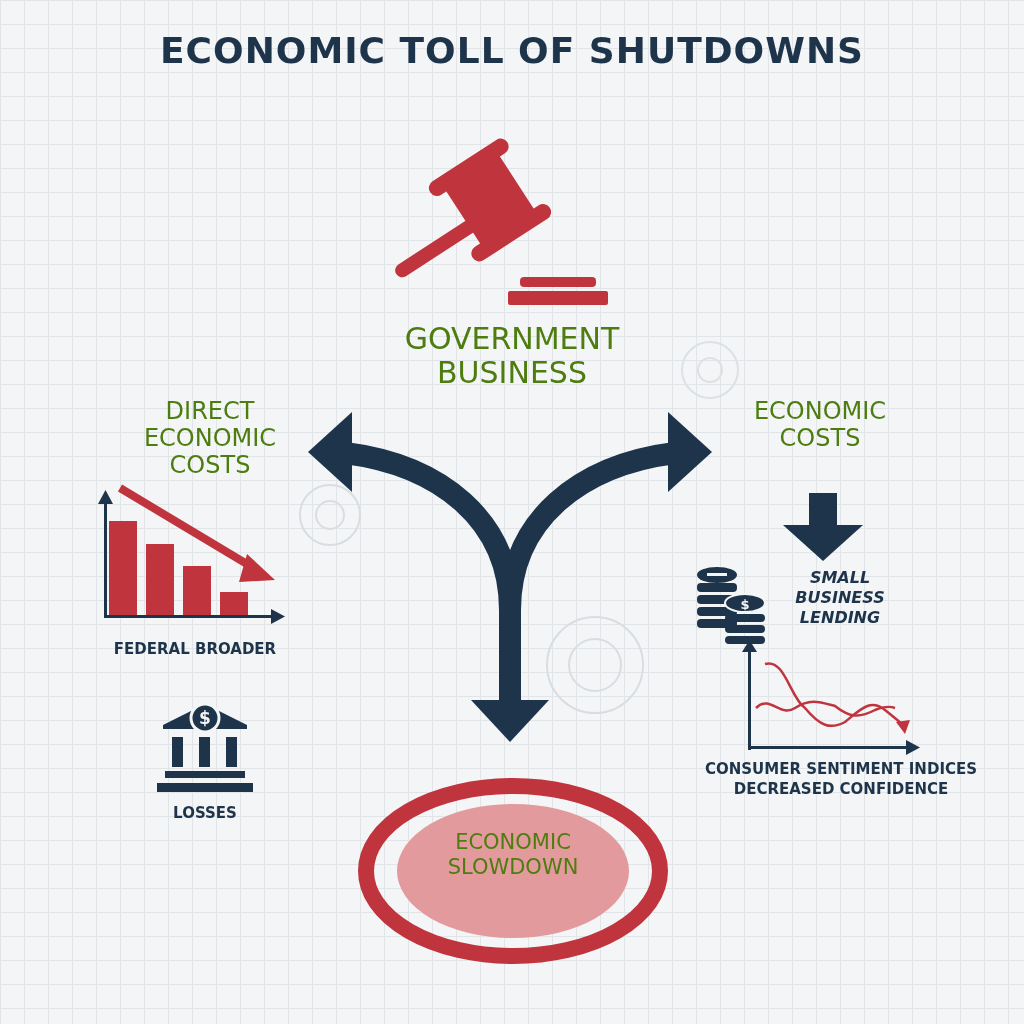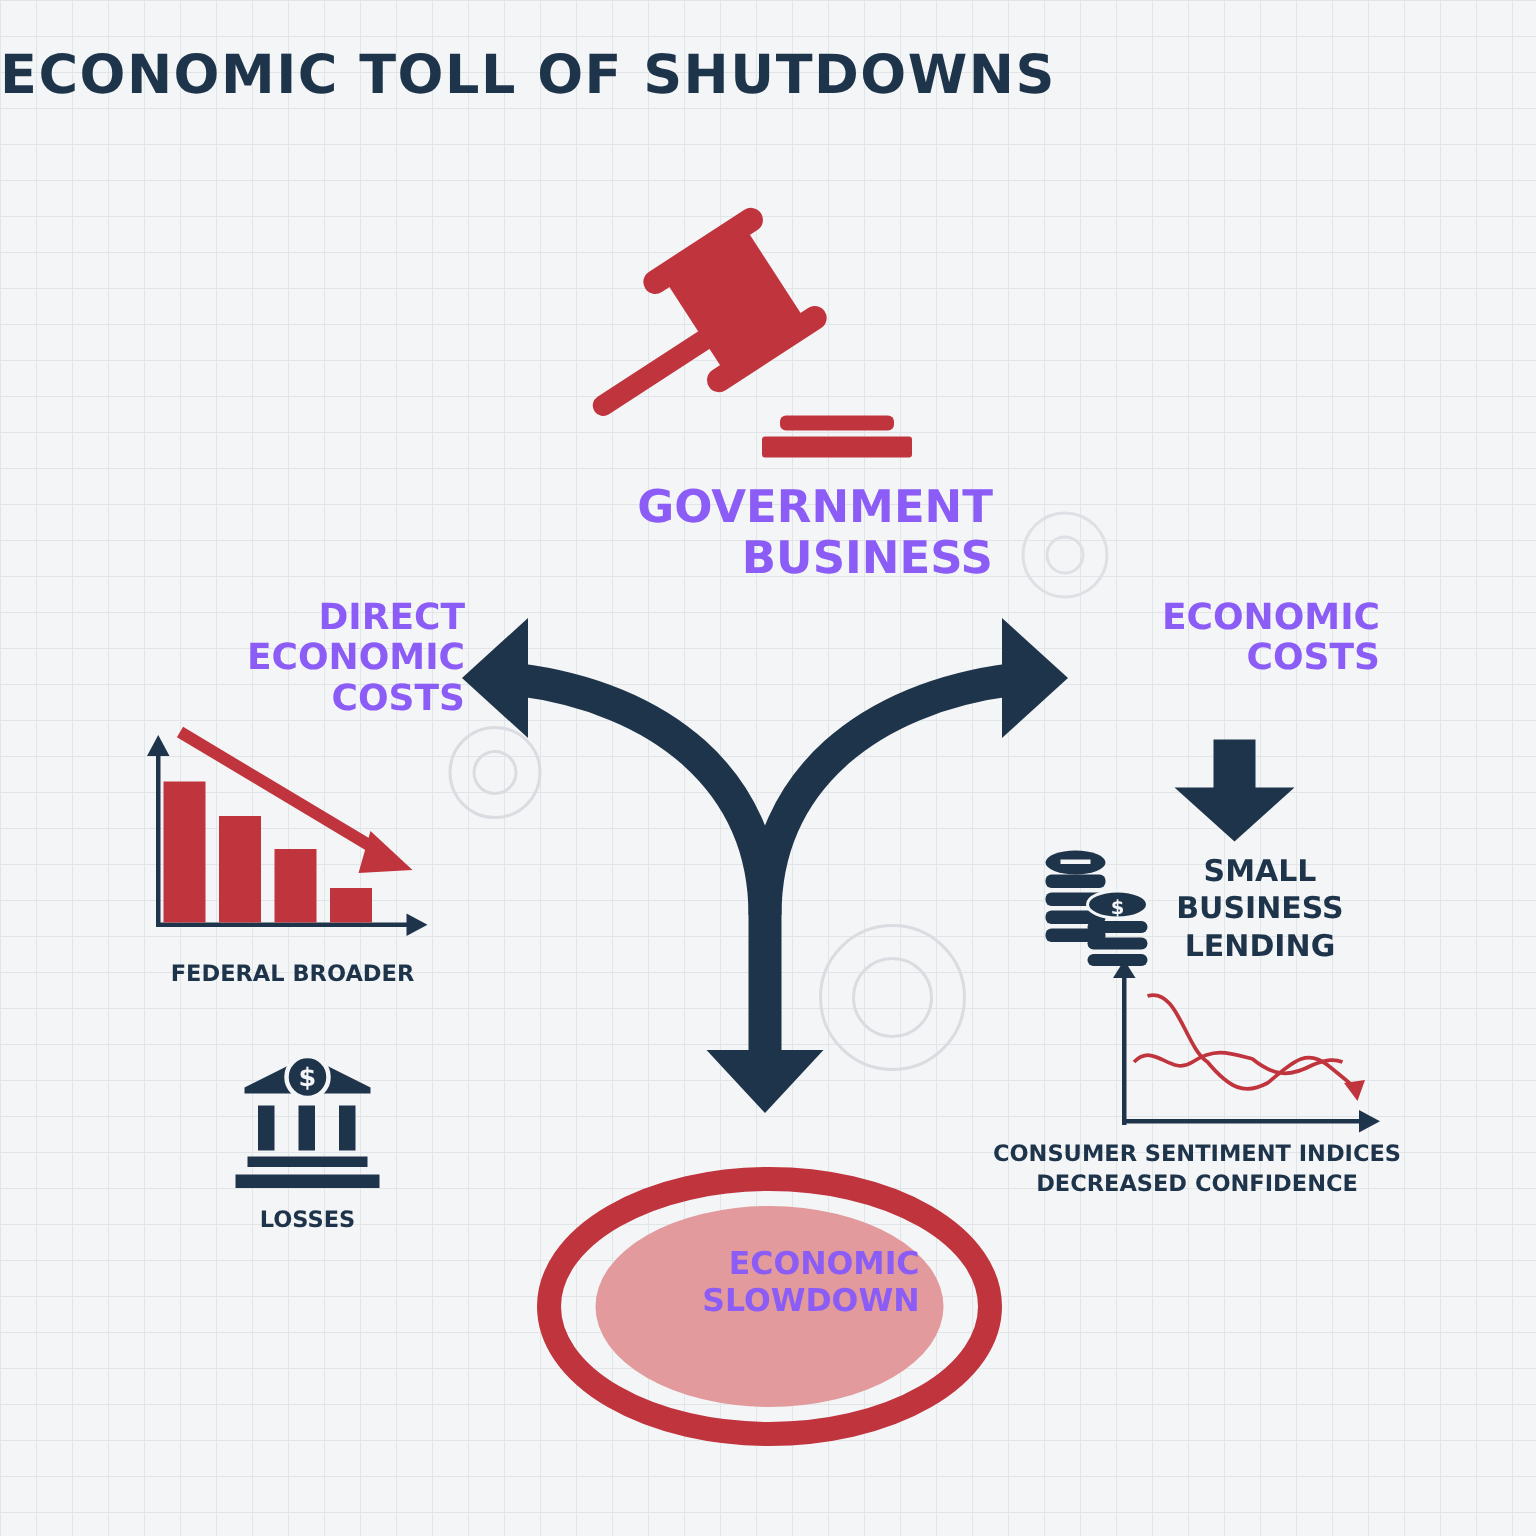--- a/index.html
+++ b/index.html
@@ -8,24 +8,24 @@
     background-color:#f4f5f6;
     background-image:
       linear-gradient(#e2e5e8 1px, transparent 1px),
       linear-gradient(90deg, #e2e5e8 1px, transparent 1px);
     background-size:24px 24px;
     font-family:"DejaVu Sans", sans-serif;
     color:#1e344a;
   }
   .abs { position:absolute; }
   .title {
-    left:0; top:30px; width:1024px; 
+    left:0; top:30px; width:1024px; text-align:center;
     font-size:36px; font-weight:bold; letter-spacing:1px; color:#1e344a;
   }
-  .heading { text-align:right; font-weight:bold; color:#8b5cf6; line-height:1.12; }
+  .heading { text-align:center; font-weight:normal; color:#4d7c0f; line-height:1.12; }
   .label { text-align:center; font-weight:bold; color:#1e344a; line-height:1.3; }
   svg { position:absolute; overflow:visible; }
 </style>
 </head>
 <body>
 
 <svg style="left:285px;top:470px" width="90" height="90" viewBox="0 0 90 90">
   <g fill="none" stroke="#d9dde1" stroke-width="2">
     <circle cx="45" cy="45" r="30"></circle>
       <circle cx="45" cy="45" r="14"></circle>
@@ -141,41 +141,41 @@
     <rect x="2" y="54" width="40" height="9" rx="4"></rect>
     <ellipse cx="50" cy="38" rx="20" ry="9" stroke="#f4f5f6" stroke-width="2"></ellipse>
     <rect x="30" y="49" width="40" height="8" rx="4"></rect>
     <rect x="30" y="60" width="40" height="8" rx="4"></rect>
     <rect x="30" y="71" width="40" height="8" rx="4"></rect>
   </g>
   <text x="50" y="44" text-anchor="middle" font-size="13" font-weight="bold" fill="#f4f5f6" font-family="DejaVu Sans, sans-serif">$</text>
   <rect x="12" y="8" width="20" height="3" fill="#f4f5f6"></rect>
 </svg>
 
-<div class="abs label" style="left:775px;top:568px;width:130px;font-size:20px;line-height:1.25;">
+<div class="abs label" style="left:775px;top:568px;width:130px;font-size:16px;line-height:1.25;font-style:italic;">
   <div>SMALL</div>
   <div>BUSINESS</div>
   <div>LENDING</div>
 </div>
 
 <svg style="left:740px;top:638px" width="180" height="116" viewBox="0 0 180 116">
   <g fill="#1e344a">
     <rect x="8" y="10" width="3" height="102"></rect>
     <polygon points="2,14 9.5,2 17,14"></polygon>
     <rect x="8" y="108" width="166" height="3"></rect>
     <polygon points="166,102 180,109.5 166,117"></polygon>
   </g>
   <g fill="none" stroke="#c0343e" stroke-width="2.5">
     <path d="M25 26 C45 20 50 60 65 70 C80 88 90 92 105 84 C120 72 130 60 145 72 C155 80 160 84 164 88"></path>
     <path d="M16 70 C30 56 40 80 55 70 C70 60 80 64 95 68 C110 80 120 80 135 72 C145 68 150 68 155 70"></path>
   </g>
   <polygon points="156,84 170,82 165,96" fill="#c0343e"></polygon>
 </svg>
 
-<div class="abs label" style="left:643px;top:760px;width:310px;font-size:15px;">
+<div class="abs label" style="left:686px;top:760px;width:310px;font-size:15px;">
   <div>CONSUMER SENTIMENT INDICES</div>
   <div>DECREASED CONFIDENCE</div>
 </div>
 
 <svg style="left:357px;top:778px" width="312" height="186" viewBox="0 0 312 186">
   <ellipse cx="156" cy="93" rx="147" ry="85" fill="none" stroke="#c0343e" stroke-width="16"></ellipse>
   <ellipse cx="156" cy="93" rx="116" ry="67" fill="#e29a9c"></ellipse>
 </svg>
 
 <div class="abs heading" style="left:413px;top:830px;width:200px;font-size:21px;line-height:1.2;">

